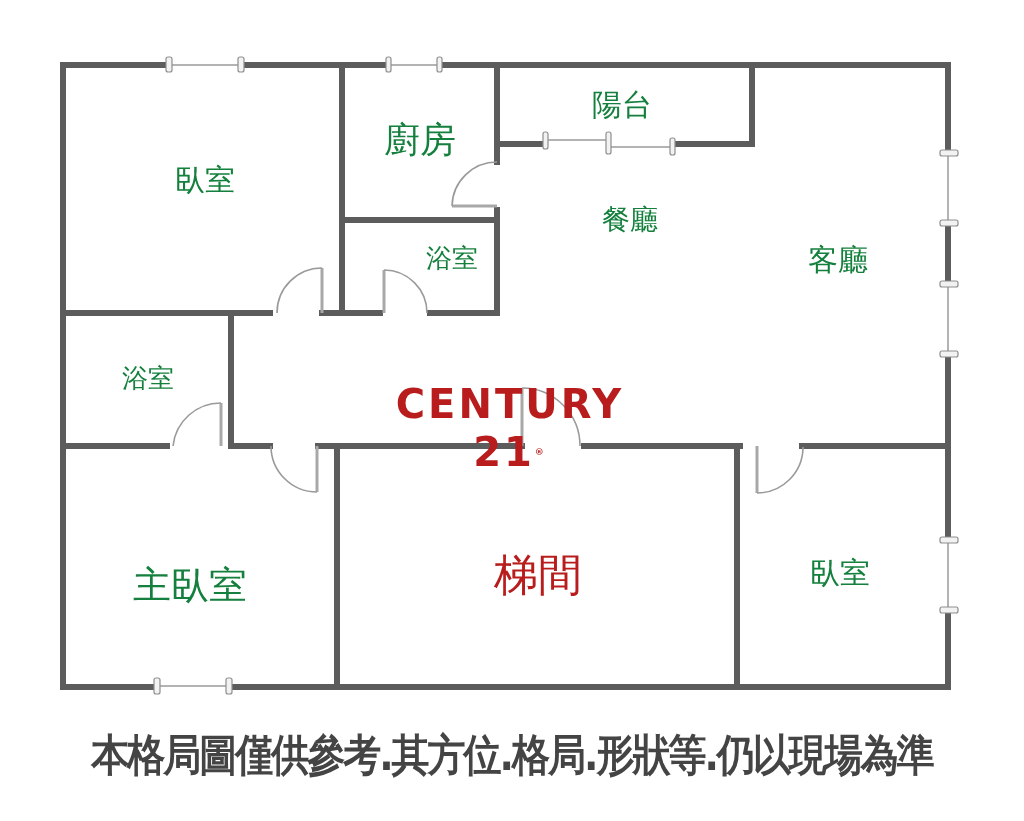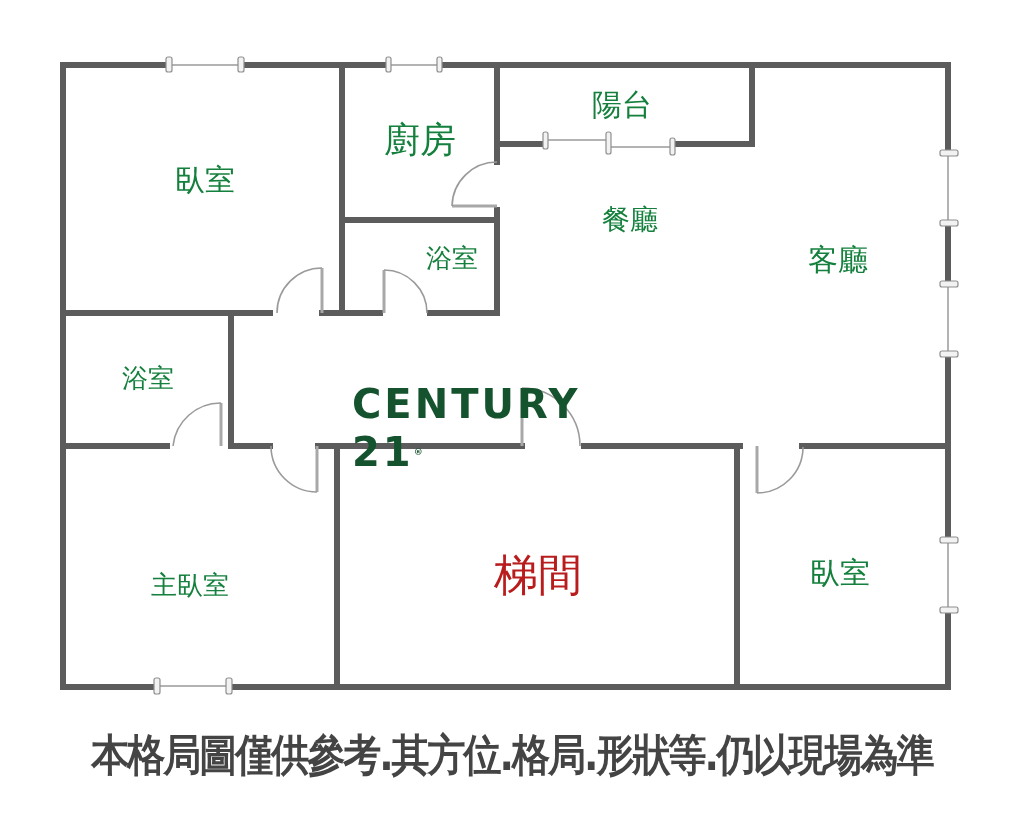--- a/index.html
+++ b/index.html
@@ -4,21 +4,21 @@
 <style>
   html, body { margin:0; padding:0; background:#ffffff; }
   body { width:1024px; height:821px; position:relative; overflow:hidden; font-family:"DejaVu Sans", sans-serif; }
   svg.plan { position:absolute; left:0; top:0; }
   .wall { stroke:#5c5c5c; stroke-width:6; fill:none; stroke-linecap:square; }
   .win { stroke:#9a9a9a; stroke-width:1.5; fill:none; }
   .winpost { fill:#f2f2f2; stroke:#8e8e8e; stroke-width:1.2; }
   .door { stroke:#9a9a9a; stroke-width:1.6; fill:none; }
   .doorleaf { stroke:#a8a8a8; stroke-width:3; fill:none; }
   .room-label { position:absolute; color:#15803d; font-family:"DejaVu Sans", sans-serif; white-space:nowrap; transform:translate(-50%,-50%); }
-  .logo { position:absolute; left:352px; top:380px; width:300px; text-align:left; color:#14532d; }
+  .logo { position:absolute; left:360px; top:380px; width:300px; text-align:center; color:#b91c1c; }
   .logo-main { font-family:"DejaVu Sans", sans-serif; font-weight:bold; font-size:40px; letter-spacing:3px; line-height:48px; }
   .logo-reg { font-size:9px; vertical-align:top; }
   .logo-sub { font-size:12px; letter-spacing:1px; margin-top:-6px; }
   .disclaimer { position:absolute; left:0; width:1024px; top:730px; text-align:center; font-family:"DejaVu Sans", sans-serif; font-weight:bold; font-size:38px; color:#444444; letter-spacing:-2px; transform:scaleY(1.15); }
 </style>
 </head>
 <body>
 
 <svg class="plan" width="1024" height="821" viewBox="0 0 1024 821">
 
@@ -126,21 +126,21 @@
   </g>
 </svg>
 
 <div class="room-label" style="left:205px; top:180px; font-size:30px;">臥室</div>
 <div class="room-label" style="left:420px; top:140px; font-size:36px;">廚房</div>
 <div class="room-label" style="left:622px; top:105px; font-size:30px;">陽台</div>
 <div class="room-label" style="left:630px; top:220px; font-size:28px;">餐廳</div>
 <div class="room-label" style="left:838px; top:260px; font-size:30px;">客廳</div>
 <div class="room-label" style="left:452px; top:258px; font-size:26px;">浴室</div>
 <div class="room-label" style="left:148px; top:378px; font-size:26px;">浴室</div>
-<div class="room-label" style="left:190px; top:585px; font-size:26px;">主臥室</div>
+<div class="room-label" style="left:190px; top:585px; font-size:38px;">主臥室</div>
 <div class="room-label" style="left:538px; top:575px; font-size:44px; color:#b91c1c;">梯間</div>
 <div class="room-label" style="left:840px; top:573px; font-size:30px;">臥室</div>
 
 <div class="logo">
   <div class="logo-main"><span>CENTURY 21</span><span class="logo-reg">®</span></div>
 </div>
 
 <div class="disclaimer">本格局圖僅供參考.其方位.格局.形狀等.仍以現場為準</div>
 
 </body></html>

